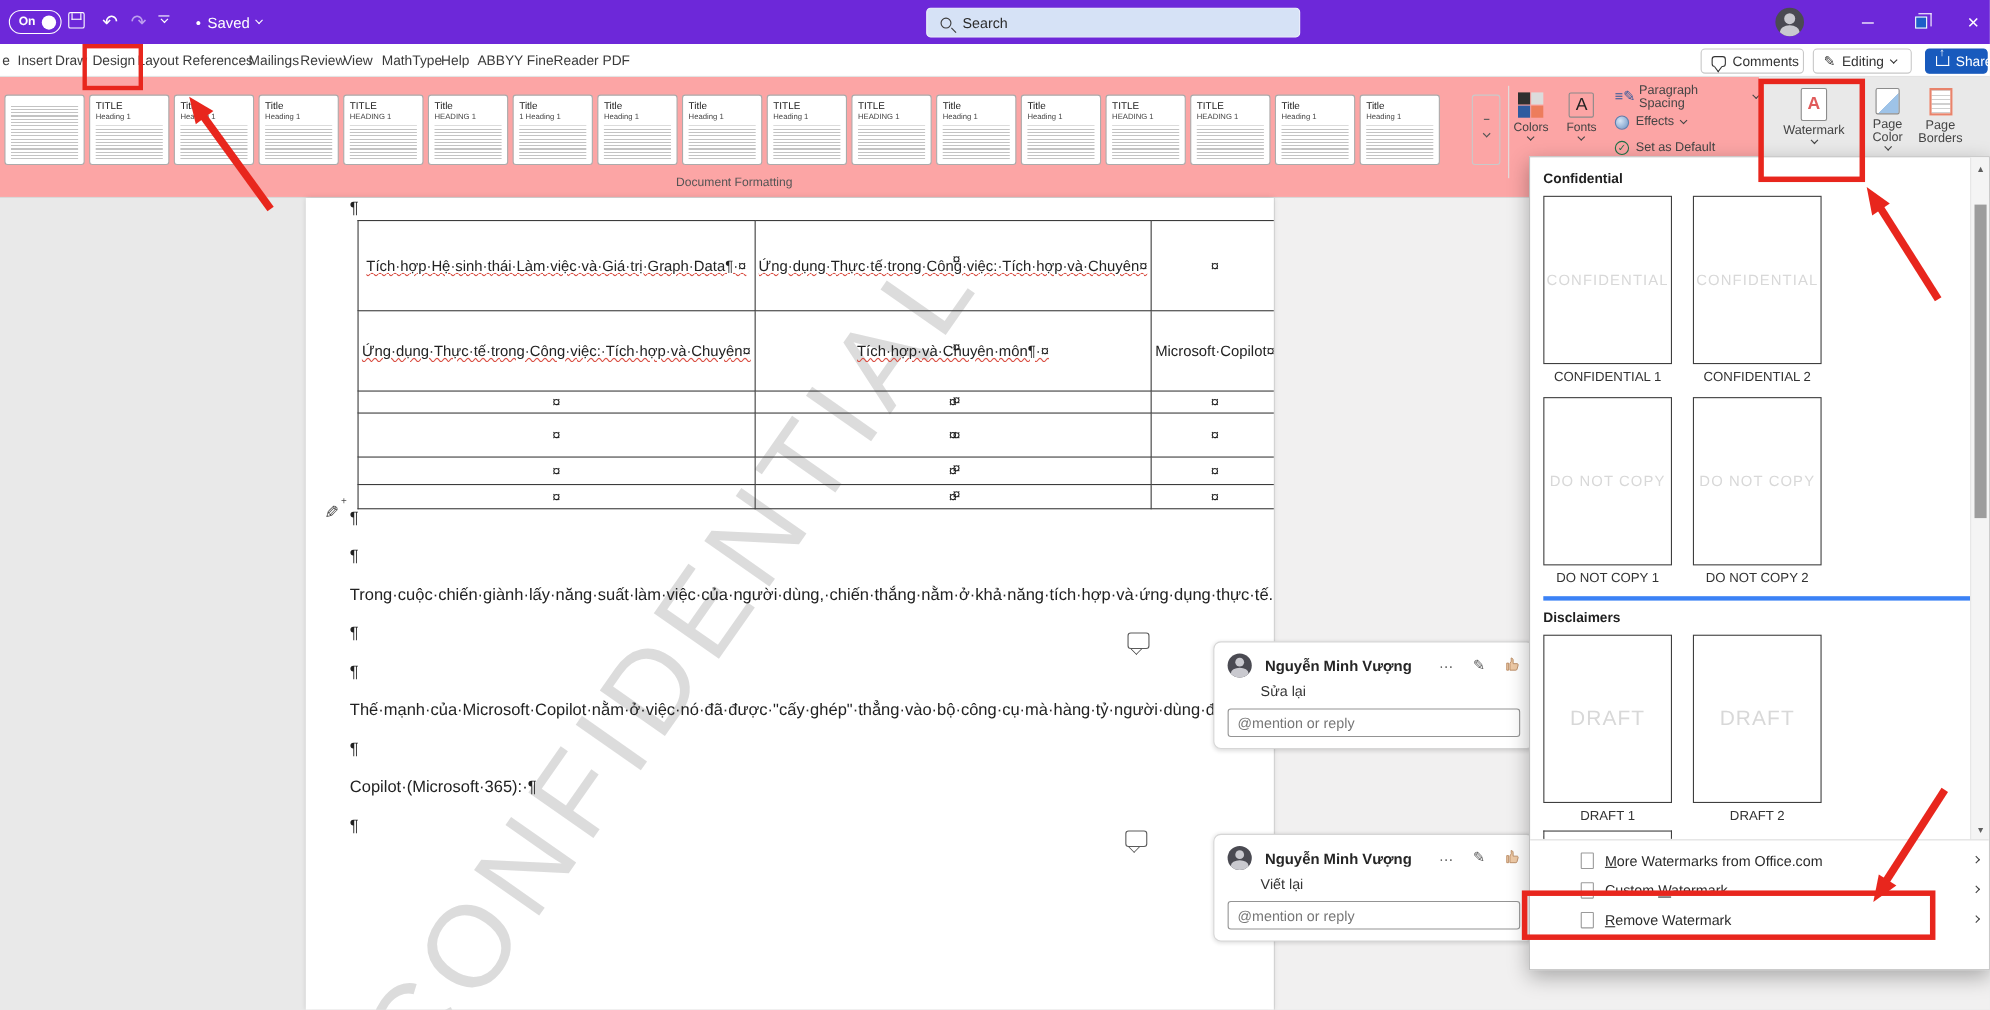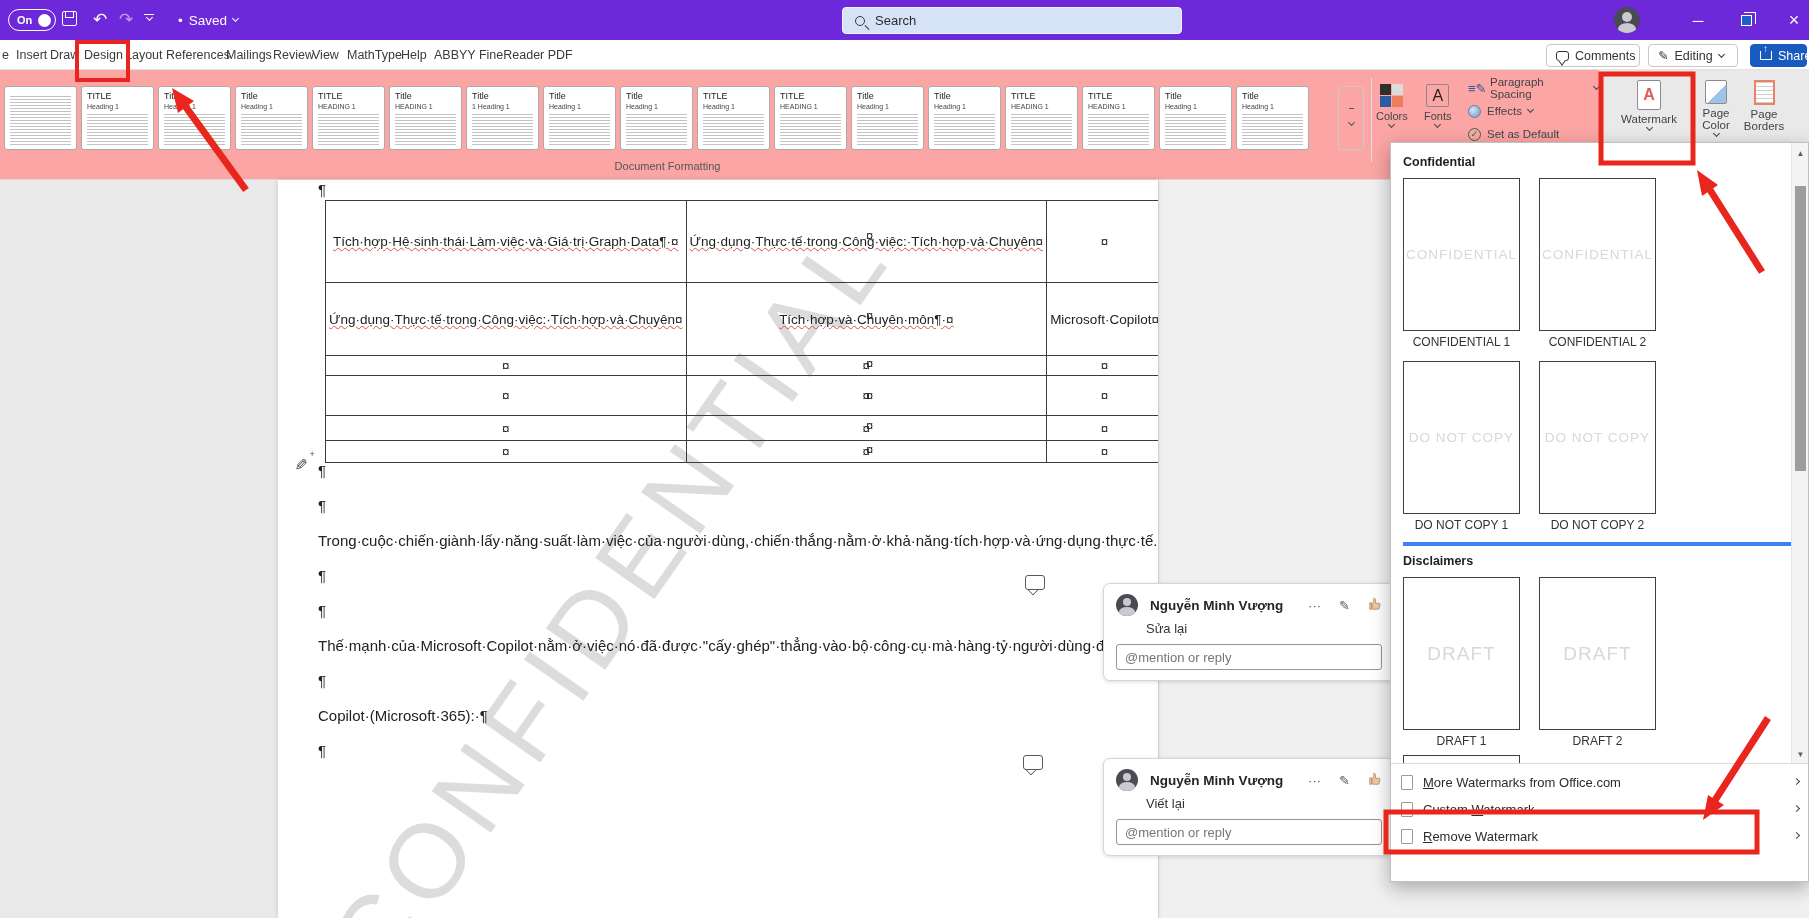--- a/index.html
+++ b/index.html
@@ -151,21 +151,21 @@
   .wm-prev-text.short { font-size:19px; }
   .wm-item-label { text-align:center; font-size:12px; color:#333; margin-top:4px; white-space:nowrap; }
   .wm-section { margin-bottom:10px; }
   .wm-section + .wm-section { border-top:4px solid #3b82f6; padding-top:8px; }
   .wm-sliver { width:117px; height:7px; border:1px solid #3f3f3f; border-bottom:none; background:#fff; margin-top:12px; }
   .wm-scrollbar { position:absolute; right:0; top:0; width:17px; height:622px; background:#f4f4f4; border-left:1px solid #e6e6e6; }
   .sb-arrow { position:absolute; left:0; width:17px; height:17px; font-size:8px; color:#5f5f5f; display:flex; align-items:center; justify-content:center; }
   .sb-up { top:2px; } .sb-down { bottom:2px; }
   .sb-thumb { position:absolute; left:3px; top:43px; width:11px; height:285px; background:#9d9d9d; }
   .wm-menu { position:absolute; left:0; right:0; bottom:0; height:118px; border-top:1px solid #dcdcdc; padding-top:5px; background:#fff; }
-  .wm-mi { height:27px; display:flex; align-items:center; gap:10px; padding:0 10px; font-size:13px; color:#2b2b2b; position:relative; }
+  .wm-mi { height:27px; display:flex; align-items:center; gap:10px; padding:0 10px; font-size:13px; color:#2b2b2b; position:relative;margin-left:36px; }
   .wm-mi .accel { text-decoration:underline; }
   .mi-label { white-space:nowrap; }
   .mi-chevron { position:absolute; right:9px; color:#444; }
   .icon-doc { width:12px; height:15px; border:1.2px solid #9a9a9a; border-radius:1px; position:relative; background:#fff;
     flex:0 0 auto; font-size:8px; }
 
   
   .ann-svg { position:absolute; left:0; top:0; z-index:9; pointer-events:none; }
 </style>
 </head>

